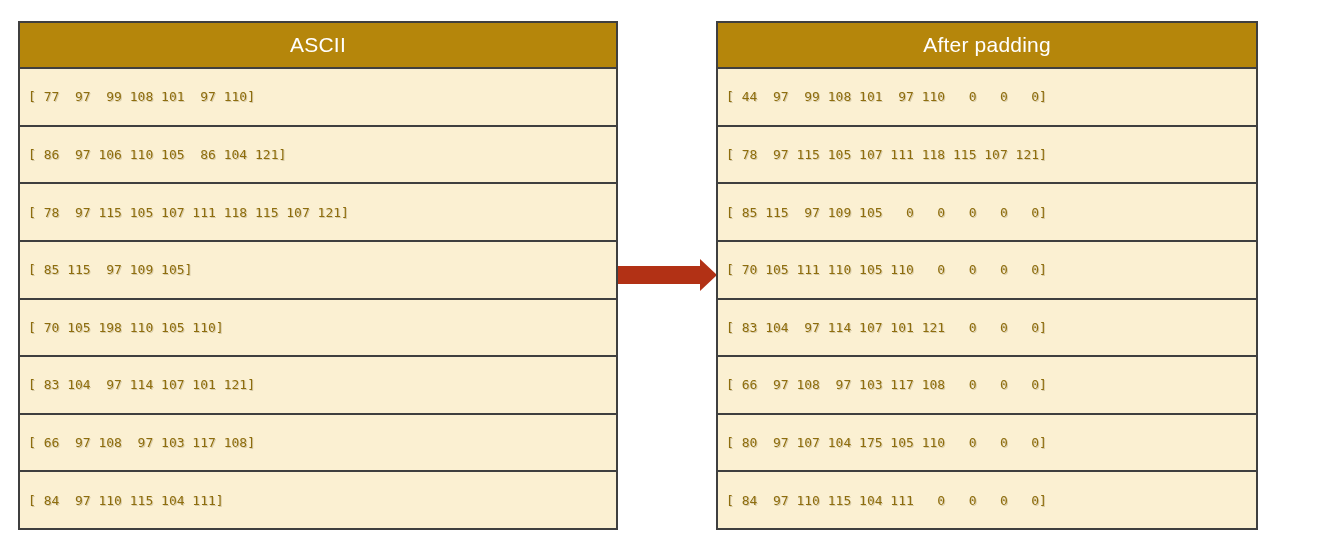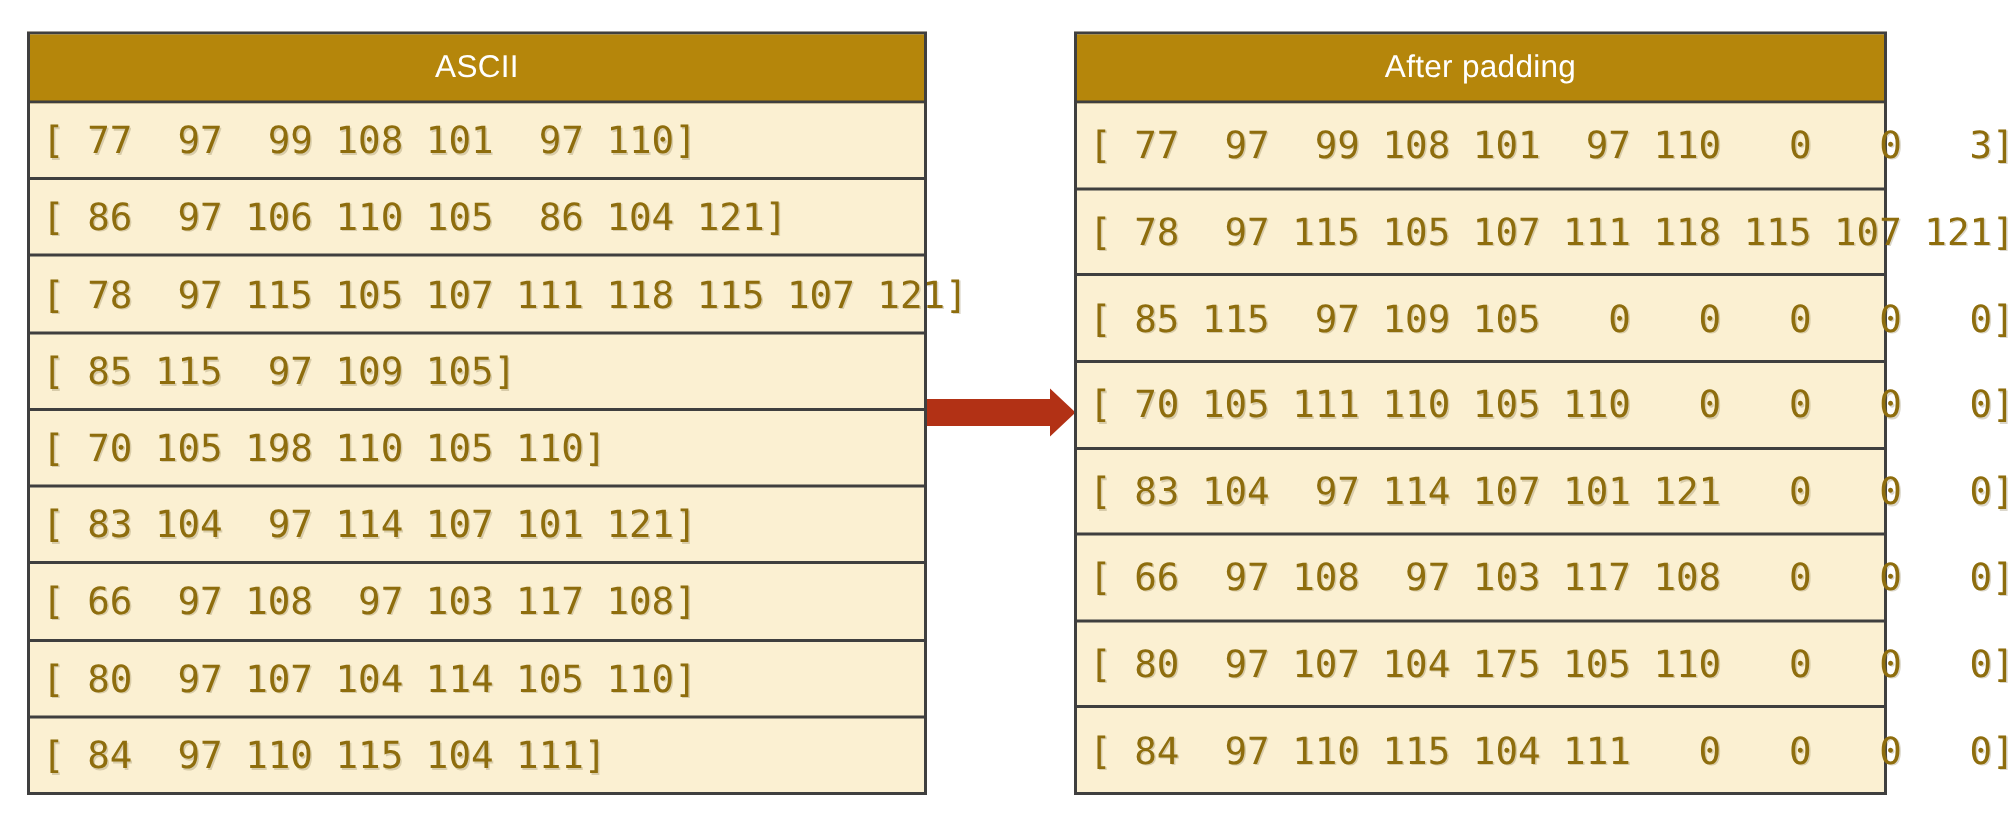--- a/index.html
+++ b/index.html
@@ -50,21 +50,21 @@
     flex-direction: column;
   }
   .row {
     flex: 1 1 0;
     display: flex;
     align-items: center;
     padding-left: 8px;
     background: var(--cell_bg);
     color: var(--cell_text);
     font-family: "DejaVu Sans Mono", "Liberation Mono", monospace;
-    font-size: 25px;
+    font-size: 13px;
     white-space: pre;
     text-shadow: 1px 1px 0 rgba(110, 95, 50, 0.25);
     text-align: center;
   }
   .row + .row { border-top: 2px solid var(--border); }
 
   .arrow {
     position: absolute;
     left: 618px;
     top: 259px;
@@ -94,34 +94,33 @@
   <div class="data-table left">
     <div class="table-header">ASCII</div>
     <div class="table-rows">
         <div class="row">[ 77  97  99 108 101  97 110]</div>
         <div class="row">[ 86  97 106 110 105  86 104 121]</div>
         <div class="row">[ 78  97 115 105 107 111 118 115 107 121]</div>
         <div class="row">[ 85 115  97 109 105]</div>
         <div class="row">[ 70 105 198 110 105 110]</div>
         <div class="row">[ 83 104  97 114 107 101 121]</div>
         <div class="row">[ 66  97 108  97 103 117 108]</div>
-        <div class="row">[ 80  97 107 104 114 105 110]</div>
         <div class="row">[ 84  97 110 115 104 111]</div>
       </div>
   </div>
 
   <div class="arrow">
     <div class="shaft"></div>
     <div class="head"></div>
   </div>
 
   <div class="data-table right">
     <div class="table-header">After padding</div>
     <div class="table-rows">
-        <div class="row">[ 77  97  99 108 101  97 110   0   0   3]</div>
+        <div class="row">[ 44  97  99 108 101  97 110   0   0   0]</div>
         <div class="row">[ 78  97 115 105 107 111 118 115 107 121]</div>
         <div class="row">[ 85 115  97 109 105   0   0   0   0   0]</div>
         <div class="row">[ 70 105 111 110 105 110   0   0   0   0]</div>
         <div class="row">[ 83 104  97 114 107 101 121   0   0   0]</div>
         <div class="row">[ 66  97 108  97 103 117 108   0   0   0]</div>
         <div class="row">[ 80  97 107 104 175 105 110   0   0   0]</div>
         <div class="row">[ 84  97 110 115 104 111   0   0   0   0]</div>
       </div>
   </div>
 

